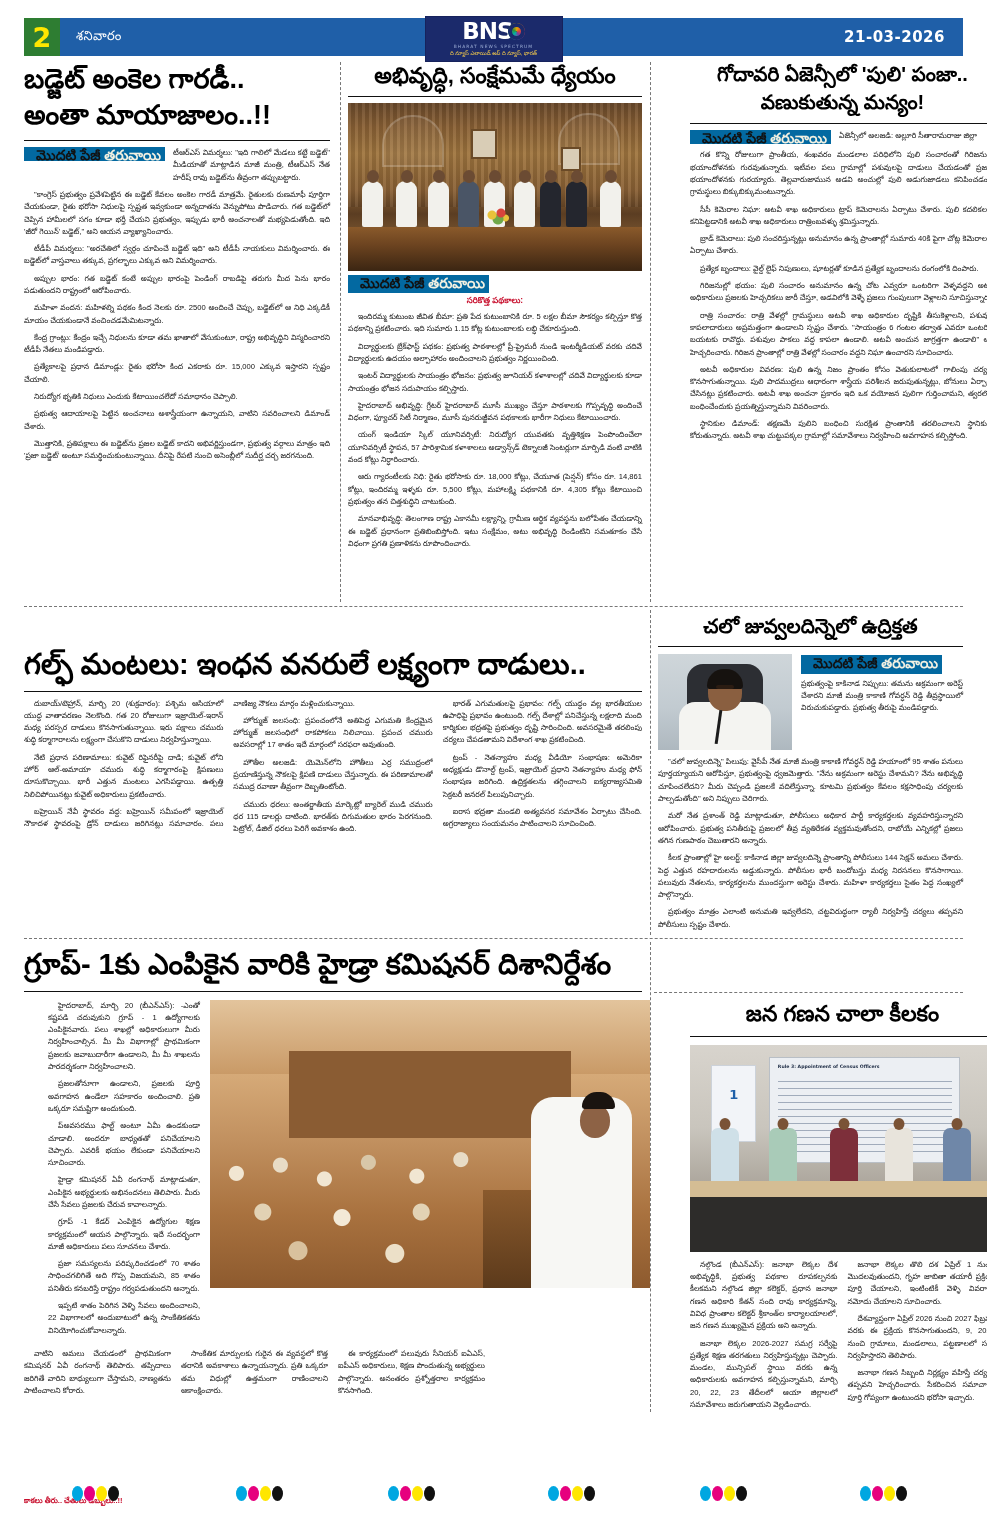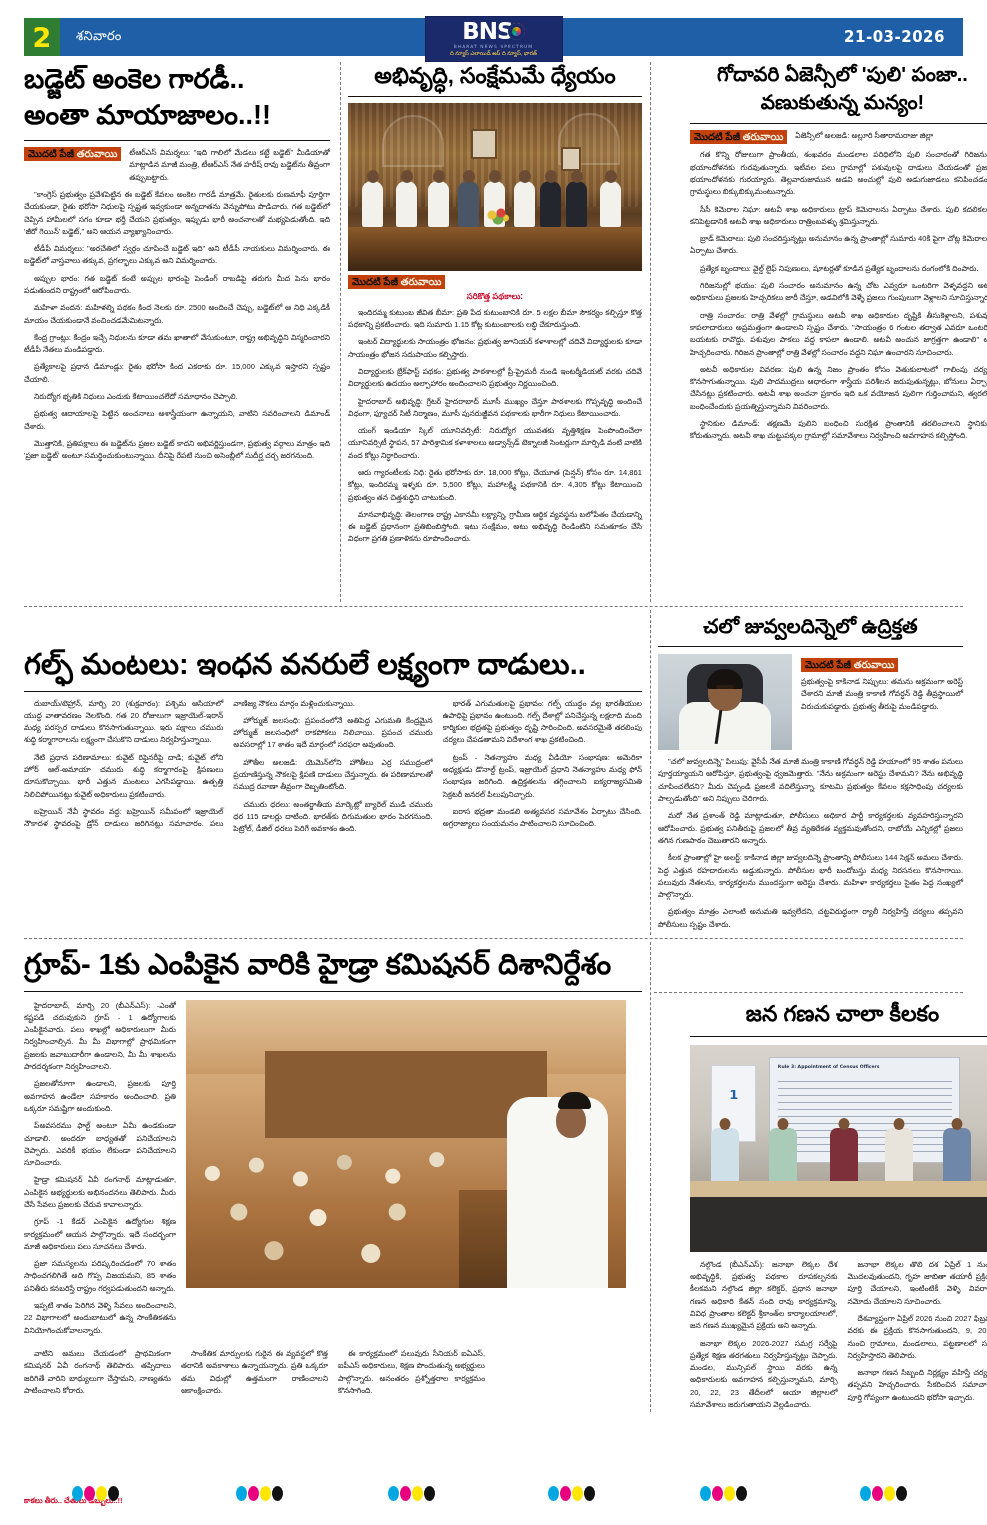--- a/index.html
+++ b/index.html
@@ -66,22 +66,22 @@
     font-family:"Liberation Sans","DejaVu Sans",sans-serif;
   }
   .hl-1{font-size:27px;}
   .hl-2{font-size:22px;}
   .hl-3{font-size:20px;}
   .hl-wide{font-size:29px;}
   .center{text-align:center;}
 
   
   .cont-badge{
-    display:inline-block;background:#c2410c;padding:1px 4px 2px 4px;
-    font-size:10px;font-weight:bold;line-height:1.1;white-space:nowrap;
+    display:inline-block;background:#0369a1;padding:1px 4px 2px 12px;
+    font-size:14px;font-weight:bold;line-height:1.1;white-space:nowrap;
   }
   .cont-badge .b1{color:#111;}
   .cont-badge .b2{color:#f3f1e2;}
 
   
   .body-txt{
     font-size:7.6px;line-height:1.62;text-align:justify;color:#111;
     font-family:"Liberation Sans","DejaVu Sans",sans-serif;
   }
   .body-txt p{margin:0 0 5px 0;text-indent:10px;}
@@ -362,22 +362,22 @@
 
     <div class="cont-badge" style="margin-top:4px;">
       <span class="b1">మొదటి పేజీ</span>
       <span class="b2">తరువాయి</span>
     </div>
 
     <div class="sub-red">సరికొత్త పథకాలు:</div>
 
     <div class="body-txt">
       <p>ఇందిరమ్మ కుటుంబ జీవిత బీమా: ప్రతి పేద కుటుంబానికి రూ. 5 లక్షల బీమా సౌకర్యం కల్పిస్తూ కొత్త పథకాన్ని ప్రకటించారు. ఇది సుమారు 1.15 కోట్ల కుటుంబాలకు లబ్ధి చేకూరుస్తుంది.</p>
+      <p>విద్యార్థులకు బ్రేక్‌ఫాస్ట్ పథకం: ప్రభుత్వ పాఠశాలల్లో ప్రీ-ప్రైమరీ నుండి ఇంటర్మీడియట్ వరకు చదివే విద్యార్థులకు ఉదయం అల్పాహారం అందించాలని ప్రభుత్వం నిర్ణయించింది.</p>
       <p>ఇంటర్ విద్యార్థులకు సాయంత్రం భోజనం: ప్రభుత్వ జూనియర్ కళాశాలల్లో చదివే విద్యార్థులకు కూడా సాయంత్రం భోజన సదుపాయం కల్పిస్తారు.</p>
-      <p>విద్యార్థులకు బ్రేక్‌ఫాస్ట్ పథకం: ప్రభుత్వ పాఠశాలల్లో ప్రీ-ప్రైమరీ నుండి ఇంటర్మీడియట్ వరకు చదివే విద్యార్థులకు ఉదయం అల్పాహారం అందించాలని ప్రభుత్వం నిర్ణయించింది.</p>
       <p>హైదరాబాద్ అభివృద్ధి: గ్రేటర్ హైదరాబాద్ మూసీ ముఖ్యం చేస్తూ పాఠశాలకు గొప్పవృద్ధి అందించే విధంగా, ఫ్యూచర్ సిటీ నిర్మాణం, మూసీ పునరుజ్జీవన పథకాలకు భారీగా నిధులు కేటాయించారు.</p>
       <p>యంగ్ ఇండియా స్కిల్ యూనివర్సిటీ: నిరుద్యోగ యువతకు వృత్తిశిక్షణ పెంపొందించేలా యూనివర్సిటీ స్థాపన, 57 పారిశ్రామిక కళాశాలలు అడ్వాన్స్‌డ్ టెక్నాలజీ సెంటర్లుగా మార్పిడి వంటి వాటికి వంద కోట్లు నిర్ధారించారు.</p>
       <p>ఆరు గ్యారంటీలకు నిధి: రైతు భరోసాకు రూ. 18,000 కోట్లు, చేయూత (పెన్షన్) కోసం రూ. 14,861 కోట్లు, ఇందిరమ్మ ఇళ్ళకు రూ. 5,500 కోట్లు, మహాలక్ష్మి పథకానికి రూ. 4,305 కోట్లు కేటాయించి ప్రభుత్వం తన చిత్తశుద్ధిని చాటుకుంది.</p>
       <p>మానవాభివృద్ధి: తెలంగాణ రాష్ట్ర ఎకానమీ లక్ష్యాన్ని, గ్రామీణ ఆర్థిక వ్యవస్థను బలోపేతం చేయడాన్ని ఈ బడ్జెట్ ప్రధానంగా ప్రతిబింబిస్తోంది. ఇటు సంక్షేమం, అటు అభివృద్ధి రెండింటిని సమతూకం చేసే విధంగా ప్రగతి ప్రణాళికను రూపొందించారు.</p>
     </div>
   </div>
 
   <div class="colbox" style="left:666px;top:0;width:305px;">
     <div class="hl hl-3 center">గోదావరి ఏజెన్సీలో 'పులి' పంజా..</div>
     <div class="hl hl-3 center" style="margin-top:3px;">వణుకుతున్న మన్యం!</div>
@@ -446,21 +446,21 @@
       <p>మరో నేత ప్రశాంత్ రెడ్డి మాట్లాడుతూ, పోలీసులు అధికార పార్టీ కార్యకర్తలకు వ్యవహరిస్తున్నారని ఆరోపించారు. ప్రభుత్వ పనితీరుపై ప్రజలలో తీవ్ర వ్యతిరేకత వ్యక్తమవుతోందని, రాబోయే ఎన్నికల్లో ప్రజలు తగిన గుణపాఠం చెబుతారని అన్నారు.</p>
       <p>కీలక ప్రాంతాల్లో హై అలర్ట్: కాకినాడ జిల్లా జువ్వలదిన్నె ప్రాంతాన్ని పోలీసులు 144 సెక్షన్ అమలు చేశారు. పెద్ద ఎత్తున రహదారులను అడ్డుకున్నారు. పోలీసుల భారీ బందోబస్తు మధ్య నిరసనలు కొనసాగాయి. పలువురు నేతలను, కార్యకర్తలను ముందస్తుగా అరెస్టు చేశారు. మహిళా కార్యకర్తలు సైతం పెద్ద సంఖ్యలో పాల్గొన్నారు.</p>
       <p>ప్రభుత్వం మాత్రం ఎలాంటి అనుమతి ఇవ్వలేదని, చట్టవిరుద్ధంగా ర్యాలీ నిర్వహిస్తే చర్యలు తప్పవని పోలీసులు స్పష్టం చేశారు.</p>
     </div>
   </div>
 
   <div class="colbox" style="left:0;top:884px;width:618px;">
     <div class="hl hl-wide">గ్రూప్- 1కు ఎంపికైన వారికి హైడ్రా కమిషనర్ దిశానిర్దేశం</div>
     <div class="hrule-solid" style="position:relative;margin-top:8px;width:618px;"></div>
 
-    <div style="display:flex;gap:10px;margin-top:8px;">
+    <div style="display:flex;gap:10px;margin-top:8px;margin-left:24px;">
       <div class="body-txt" style="flex:0 0 152px;">
         <p>హైదరాబాద్, మార్చి 20 (బీఎన్ఎస్): -ఎంతో కష్టపడి చదువుకుని గ్రూప్ - 1 ఉద్యోగాలకు ఎంపికైనవారు. పలు శాఖల్లో అధికారులుగా మీరు నిర్వహించాల్సిన. మీ మీ విభాగాల్లో ప్రాథమికంగా ప్రజలకు జవాబుదారీగా ఉండాలని, మీ మీ శాఖలను పారదర్శకంగా నిర్వహించాలని.</p>
         <p>ప్రజలతోనూగా ఉండాలని, ప్రజలకు పూర్తి అవగాహన ఉండేలా సహకారం అందించాలి. ప్రతి ఒక్కరూ సమష్టిగా అందుకుంది.</p>
         <p>ప్అవసరము ఫాల్ట్ అంటూ ఏమీ ఉండకుండా చూడాలి. అందరూ బాధ్యతతో పనిచేయాలని చెప్పారు. ఎవరికీ భయం లేకుండా పనిచేయాలని సూచించారు.</p>
         <p>హైడ్రా కమిషనర్ ఏవీ రంగనాథ్ మాట్లాడుతూ, ఎంపికైన అభ్యర్థులకు అభినందనలు తెలిపారు. మీరు చేసే సేవలు ప్రజలకు చేరువ కావాలన్నారు.</p>
         <p>గ్రూప్ -1 కేడర్ ఎంపికైన ఉద్యోగుల శిక్షణ కార్యక్రమంలో ఆయన పాల్గొన్నారు. ఇదే సందర్భంగా మాజీ అధికారులు పలు సూచనలు చేశారు.</p>
         <p>ప్రజా సమస్యలను పరిష్కరించడంలో 70 శాతం సాధించగలిగితే అది గొప్ప విజయమని, 85 శాతం పనితీరు కనబరిస్తే రాష్ట్రం గర్వపడుతుందని అన్నారు.</p>
         <p>ఇప్పటి శాతం పెరిగిన వెళ్ళి సేవలు అందించాలని, 22 విభాగాలలో అందుబాటులో ఉన్న సాంకేతికతను వినియోగించుకోవాలన్నారు.</p>
       </div>
 

